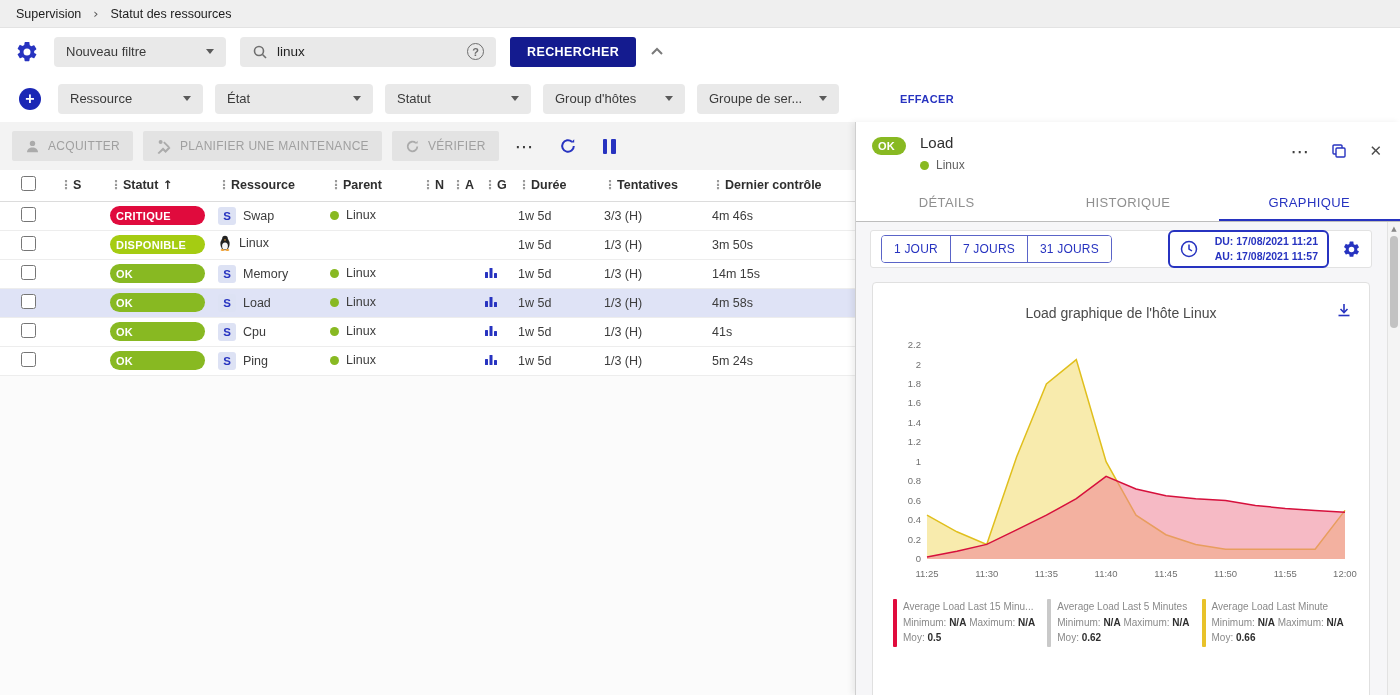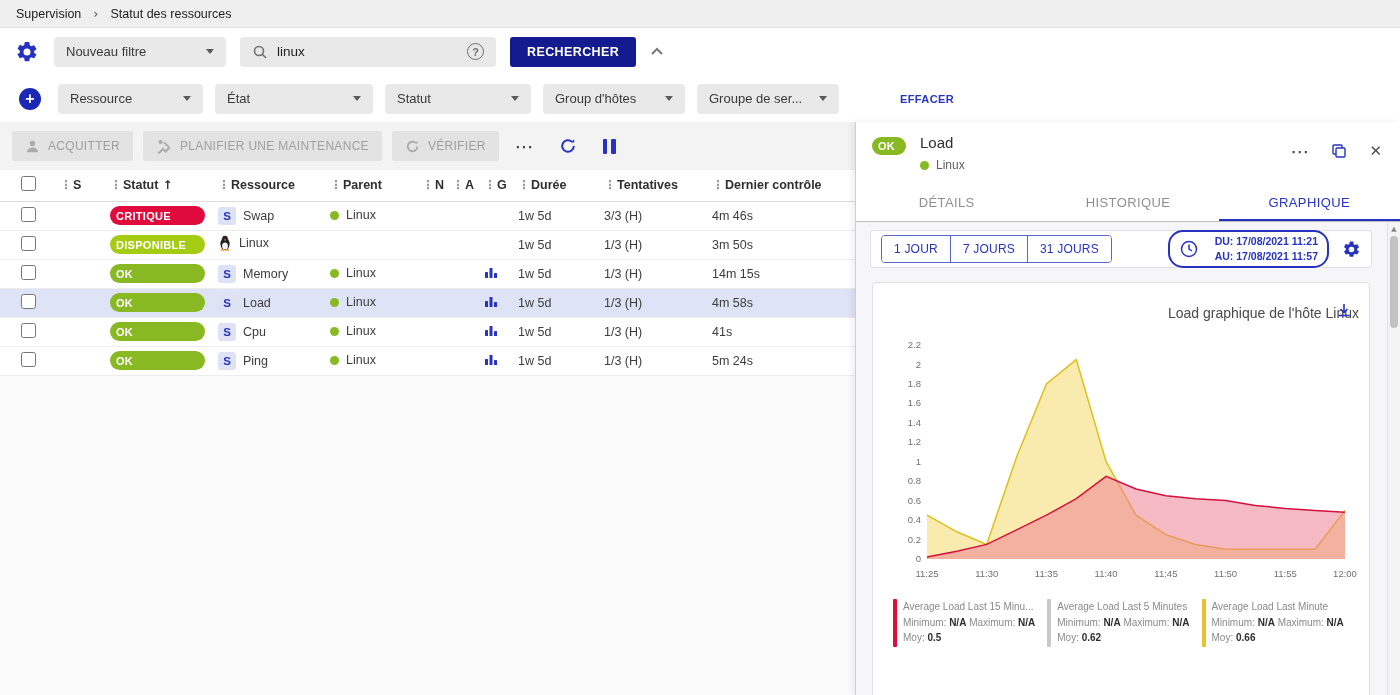--- a/index.html
+++ b/index.html
@@ -54,25 +54,25 @@
 .p-more{font-size:19px;color:#3f3f3f;cursor:pointer}
 .p-close{font-size:15px;color:#4d4d4d;cursor:pointer}
 .p-tabs{height:38px;display:flex;border-bottom:1px solid #bdbdbd;background:#fff}
 .tab{flex:1;display:flex;align-items:center;justify-content:center;font-size:13px;letter-spacing:.4px;color:#8f8f8f;cursor:pointer}
 .tab.active{color:#2733c0;box-shadow:inset 0 -2px 0 #2733c0}
 .p-body{flex:1;background:#f6f6f8;padding:8px 28px 0 14px;position:relative;overflow:hidden}
 .tstrip{background:#fff;border:1px solid #e2e2e2;border-radius:3px;height:38px;display:flex;align-items:center;padding:0 10px}
 .tgroup{display:flex;border:1px solid #5a64c8;border-radius:4px;overflow:hidden}
 .tgroup button{background:#fff;border:none;border-left:1px solid #5a64c8;color:#2733c0;font-size:12px;letter-spacing:.2px;padding:6px 12px;cursor:pointer}
 .tgroup button:first-child{border-left:none}
-.datebox{margin-left:auto;display:flex;align-items:center;gap:16px;border:2px solid #2733c0;border-radius:15px;padding:2px 9px;cursor:pointer}
+.datebox{margin-left:auto;display:flex;align-items:center;gap:16px;border:2px solid #2733c0;border-radius:6px;padding:2px 9px;cursor:pointer}
 .dlines{font-size:10.5px;font-weight:700;color:#2733c0;line-height:1.45}
 .gear2{margin-left:13px;cursor:pointer;display:flex}
 .chart-card{margin:14px 2px 0 2px;background:#fff;border:1px solid #e0e0e0;border-radius:4px;height:420px;position:relative;padding:6px 10px}
-.chart-title{text-align:right;font-size:14px;color:#4a4a4a;margin-top:16px}
+.chart-title{text-align:center;font-size:14px;color:#4a4a4a;margin-top:16px}
 .dl-icon{position:absolute;top:18px;right:16px;cursor:pointer}
 .chart-svg{display:block;margin:14px 0 0 8px}
 .legend{display:flex;gap:12px;margin:14px 0 0 10px}
 .litem{display:flex;gap:6px;cursor:pointer}
 .lbar{width:4px;height:48px;border-radius:1px;flex:none}
 .ltext{font-size:10px;color:#8a8a8a;line-height:1.55}
 .ltext b{color:#2e2e2e;font-weight:700}
 .vscroll{position:absolute;right:0;top:100px;bottom:0;width:13px;background:#f4f4f4;border-left:1px solid #e2e2e2;display:flex;flex-direction:column;align-items:center}
 .varrow{font-size:7px;color:#888;margin-top:3px;font-family:"DejaVu Sans",sans-serif;cursor:pointer}
 .vthumb{width:8px;height:92px;background:#c2c2c2;border-radius:4px;margin-top:3px;cursor:pointer}

